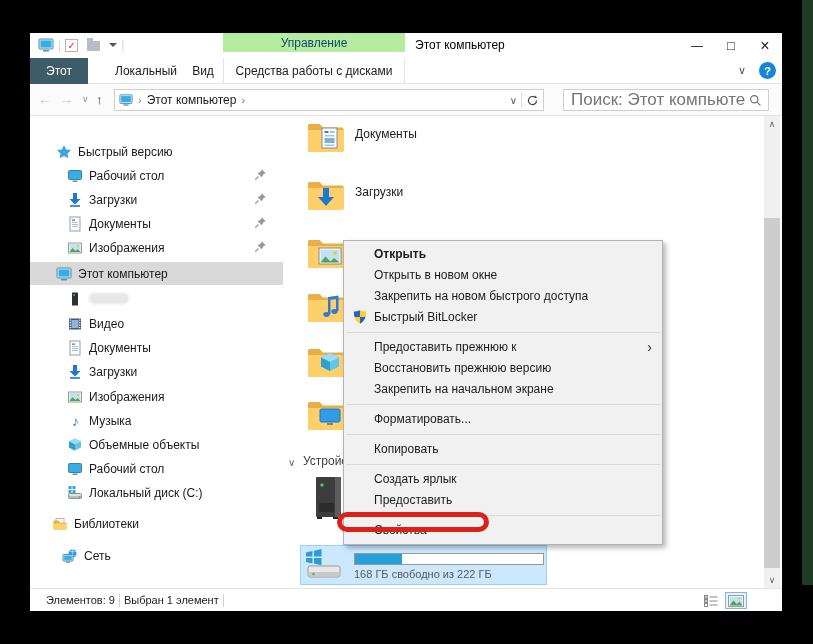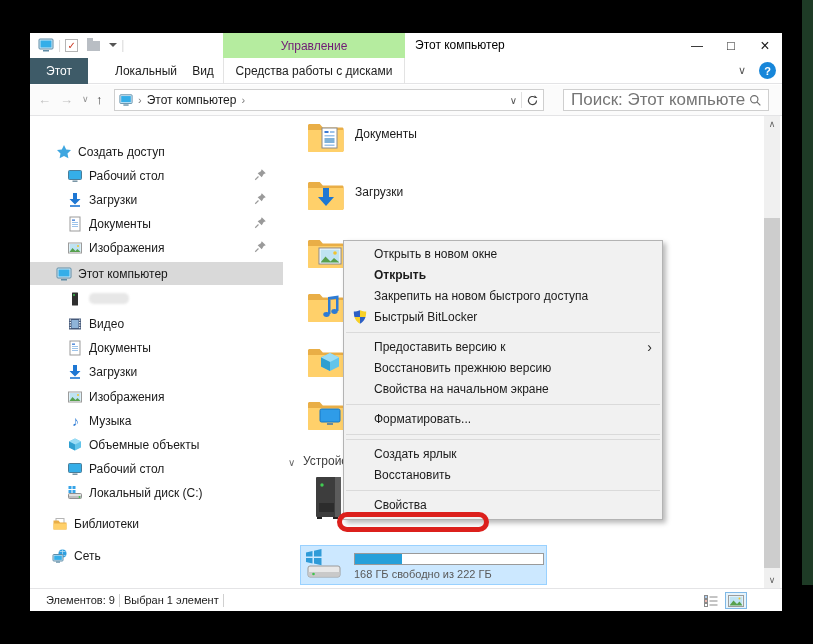--- a/index.html
+++ b/index.html
@@ -12,21 +12,21 @@
   .window { position:absolute; left:30px; top:33px; width:752px; height:578px; background:#fff; }
 
   
   .titlebar { position:absolute; left:0; top:0; width:100%; height:25px; background:#fff; }
   .qat { position:absolute; top:4px; height:16px; display:flex; align-items:center; }
   .qat-sep { color:#d9d9d9; font-size:12px; margin:0 4px; }
   .caret-down { width:0; height:0; border-left:4px solid transparent; border-right:4px solid transparent; border-top:4px solid #555; display:inline-block; }
   .qat-check { width:13px; height:13px; border:1px solid #b5b5b5; background:#fff; color:#c8351f; font-size:10px; line-height:11px; text-align:center; }
   .qat-folder { width:13px; height:10px; background:#b9bec4; position:relative; margin-top:2px; }
   .qat-folder:before { content:""; position:absolute; left:0; top:-3px; width:6px; height:3px; background:#b9bec4; }
-  .manage-tab { position:absolute; left:193px; top:0; width:182px; height:25px; background:#b5ec9f; color:#701a75; font-size:12px; display:flex; align-items:center; justify-content:center; }
+  .manage-tab { position:absolute; left:193px; top:0; width:182px; height:19px; background:#b5ec9f; color:#0c4a6e; font-size:12px; display:flex; align-items:center; justify-content:center; }
   .win-title { position:absolute; left:385px; top:5px; font-size:12px; color:#000; }
   .win-controls { position:absolute; right:0; top:0; height:25px; display:flex; }
   .win-btn { width:34px; height:25px; display:flex; align-items:center; justify-content:center; color:#1a1a1a; font-size:12px; }
 
   
   .ribbon { position:absolute; left:0; top:25px; width:100%; height:26px; background:#fff; border-bottom:1px solid #e4e4e6; }
   .tab { position:absolute; top:0; height:26px; display:flex; align-items:center; justify-content:center; font-size:12px; color:#1a1a1a; }
   .tab-file { left:0; width:58px; background:#3e5b68; color:#fff; }
   .tab-computer { left:66px; width:100px; }
   .tab-view { left:151px; width:44px; }
@@ -178,21 +178,21 @@
     </div>
 
     <div class="body">
 
       <div class="srow" style="top:24px;padding-left:26px">
         <span class="sic">
             <svg width="16" height="16" viewBox="0 0 16 16">
               <path d="M8 1l2.2 4.5 4.8.6-3.5 3.3.9 4.8L8 11.9 3.6 14.2l.9-4.8L1 6.1l4.8-.6z" fill="#3ea6e0"></path>
             </svg>
           </span>
-        <span>Создать доступ</span>
+        <span>Быстрый версию</span>
       </div>
 
       <div class="srow" style="top:48px;padding-left:37px">
         <span class="sic">
             <svg width="16" height="16" viewBox="0 0 16 16">
               <rect x="1.5" y="2.5" width="13" height="9" rx="1" fill="#35aee8" stroke="#4a7d99"></rect>
               <rect x="5.5" y="12.5" width="5" height="1.4" fill="#6b8a9c"></rect>
             </svg>
           </span>
         <span>Рабочий стол</span>
@@ -372,21 +372,21 @@
                 <rect x="5.5" y="5" width="3" height="3"></rect>
               </g>
               <rect x="1.5" y="8.5" width="13" height="5" rx="1" fill="#e0e0e0" stroke="#8f8f8f"></rect>
               <rect x="2" y="11" width="12" height="2" fill="#bdbdbd"></rect>
               <circle cx="12.5" cy="12" r=".9" fill="#3fc24c"></circle>
             </svg>
           </span>
         <span>Локальный диск (C:)</span>
       </div>
 
-      <div class="srow" style="top:428px;padding-left:22px">
+      <div class="srow" style="top:428px;padding-left:32px">
         <span class="sic">
             <svg width="16" height="16" viewBox="0 0 16 16">
               <circle cx="10.5" cy="5.5" r="4" fill="#2e9fe0"></circle>
               <path d="M7.5 3.5h6M7.5 7.5h6M10.5 1.5v8" stroke="#bfe3f5" stroke-width=".7" fill="none"></path>
               <rect x="1" y="6.5" width="10" height="6.5" rx=".8" fill="#cfe8f7" stroke="#5f8ca6"></rect>
               <rect x="2.2" y="7.6" width="7.6" height="4.3" fill="#35aee8"></rect>
               <rect x="4" y="13.5" width="4" height="1.2" fill="#5f8ca6"></rect>
             </svg>
           </span>
         <span>Сеть</span>
@@ -554,22 +554,22 @@
             <rect x=".5" y=".5" width="15" height="11" fill="#fff" stroke="#9c9c9c"></rect>
             <rect x="1.5" y="1.5" width="13" height="9" fill="#bfe3f2"></rect>
             <path d="M1.5 10.5l4-5 3.5 3.5 2.5-2.5 3 4z" fill="#57a04d"></path>
             <circle cx="11.5" cy="3.5" r="1" fill="#f0c330"></circle>
           </svg>
       </div>
     </div>
   </div>
 
   <div class="ctx-menu">
+    <div class="mi bold"><span>Открыть</span></div>
     <div class="mi"><span>Открыть в новом окне</span></div>
-    <div class="mi bold"><span>Открыть</span></div>
     <div class="mi"><span>Закрепить на новом быстрого доступа</span></div>
     <div class="mi">
       <span class="mi-icon">
         <svg width="16" height="16" viewBox="0 0 16 16">
             <defs>
               <clipPath id="shieldclip">
                 <path d="M8 1.3c2 .9 4.2 1.3 6.2 1.3 0 5.6-1.6 10-6.2 12.1C3.4 12.6 1.8 8.2 1.8 2.6c2 0 4.2-.4 6.2-1.3z"></path>
               </clipPath>
             </defs>
             <g clip-path="url(#shieldclip)">
@@ -577,29 +577,30 @@
               <rect x="8" y="0" width="8" height="8" fill="#f7d028"></rect>
               <rect x="0" y="8" width="8" height="8" fill="#f7d028"></rect>
               <rect x="8" y="8" width="8" height="8" fill="#2c5fc4"></rect>
             </g>
           </svg>
       </span>
       <span>Быстрый BitLocker</span>
     </div>
     <div class="msep"></div>
     <div class="mi">
-      <span>Предоставить версию к</span>
+      <span>Предоставить прежнюю к</span>
       <span class="mi-arrow">›</span>
     </div>
     <div class="mi"><span>Восстановить прежнюю версию</span></div>
-    <div class="mi"><span>Свойства на начальном экране</span></div>
+    <div class="mi"><span>Закрепить на начальном экране</span></div>
     <div class="msep"></div>
     <div class="mi"><span>Форматировать...</span></div>
     <div class="msep"></div>
+    <div class="mi"><span>Копировать</span></div>
     <div class="msep"></div>
     <div class="mi"><span>Создать ярлык</span></div>
-    <div class="mi"><span>Восстановить</span></div>
+    <div class="mi"><span>Предоставить</span></div>
     <div class="msep"></div>
     <div class="mi"><span>Свойства</span></div>
   </div>
 
   <div class="annotation"></div>
 </div>
 
 </body></html>

